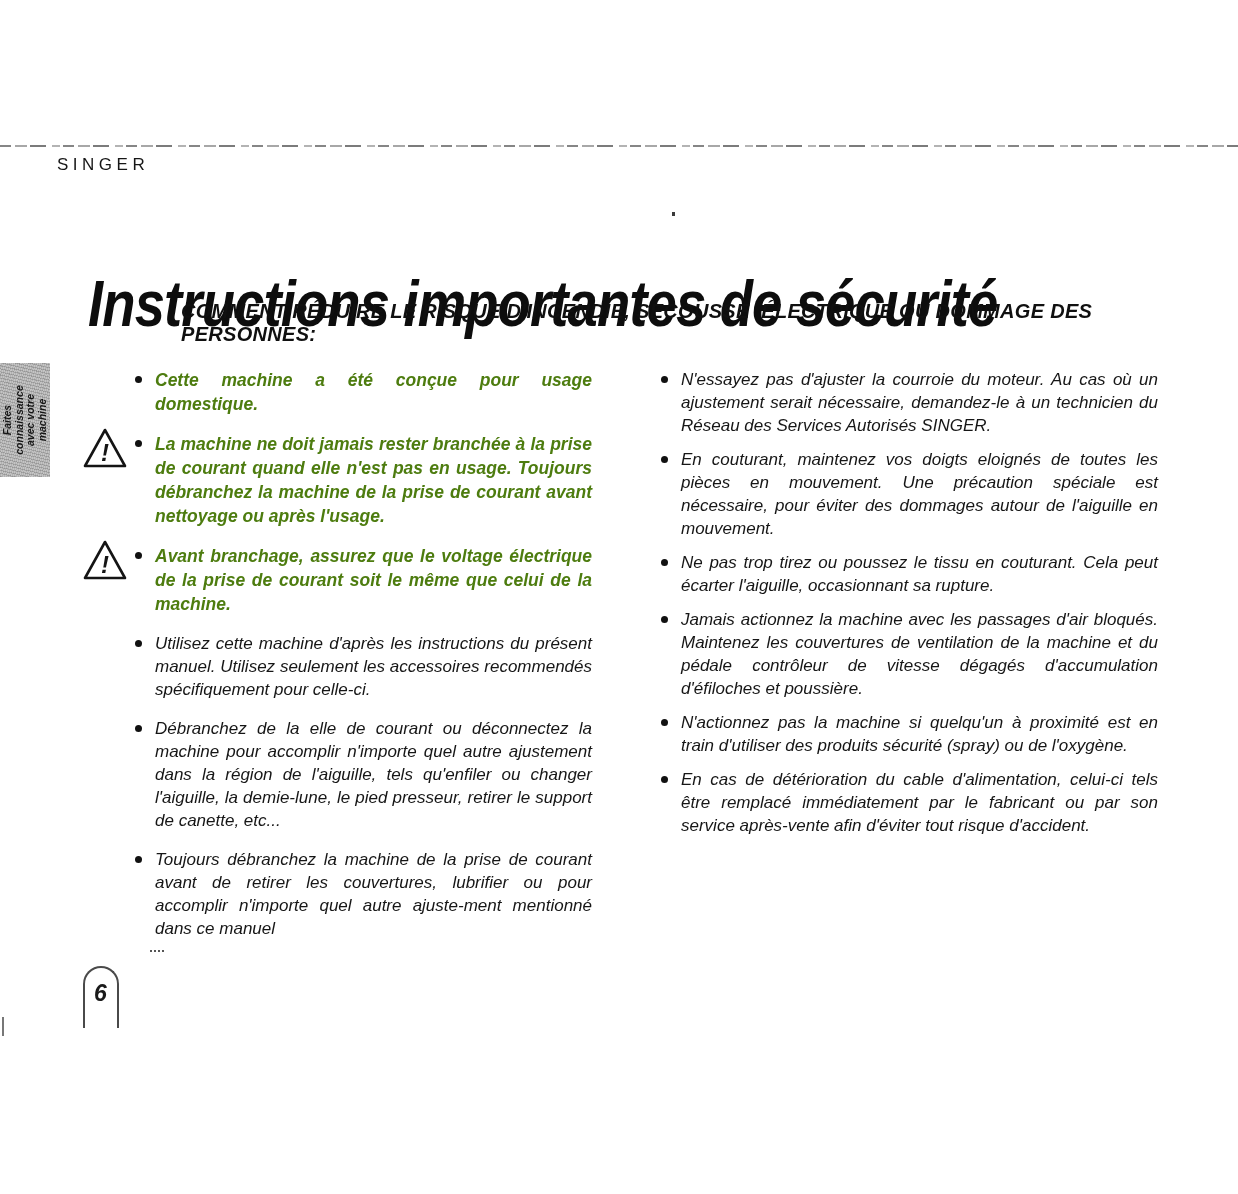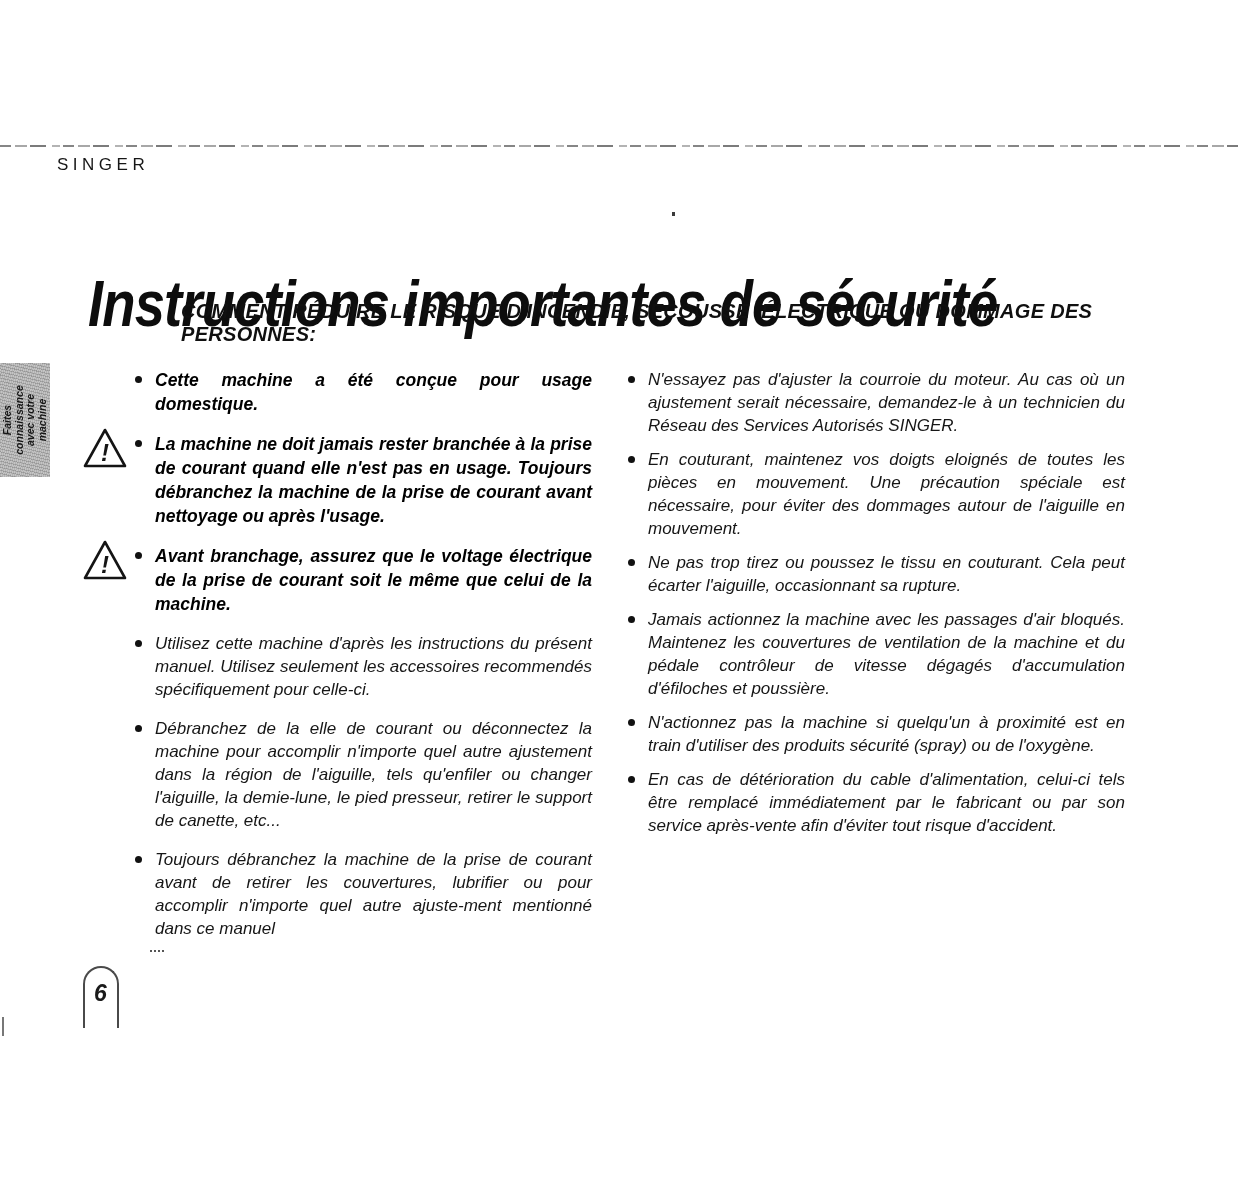--- a/index.html
+++ b/index.html
@@ -31,25 +31,25 @@
   }
   .page-subtitle{
     position:absolute;left:143px;top:300px;
     font-size:20px;font-weight:bold;font-style:italic;line-height:23px;
     letter-spacing:.3px;color:#101010;margin-left:38px;
   }
   .page-subtitle span{display:block;white-space:pre;}
   
   .col{position:absolute;top:368px;font-style:italic;}
   .col-left{left:155px;width:437px;}
-  .col-right{left:648px;width:477px;font-style:italic;}
+  .col-right{left:681px;width:477px;font-style:italic;}
   .item{position:relative;text-align:justify;margin-bottom:16px;
         font-size:17px;line-height:23px;color:#161616;}
   .col-right .item{margin-bottom:11px;}
-  .item.bold{font-weight:bold;font-size:17.5px;line-height:24px;color:#000000;}
+  .item.bold{font-weight:bold;font-size:17.5px;line-height:24px;color:#4d7c0f;}
   .bullet-dot{
     position:absolute;left:-20px;top:8px;width:7px;height:7px;border-radius:50%;
     background:#111;
   }
   .warn{position:absolute;left:-73px;top:-6px;width:46px;height:44px;}
   .warn svg{display:block;}
   
   .side-tab{
     position:absolute;left:0;top:363px;width:50px;height:114px;overflow:hidden;
     background:

